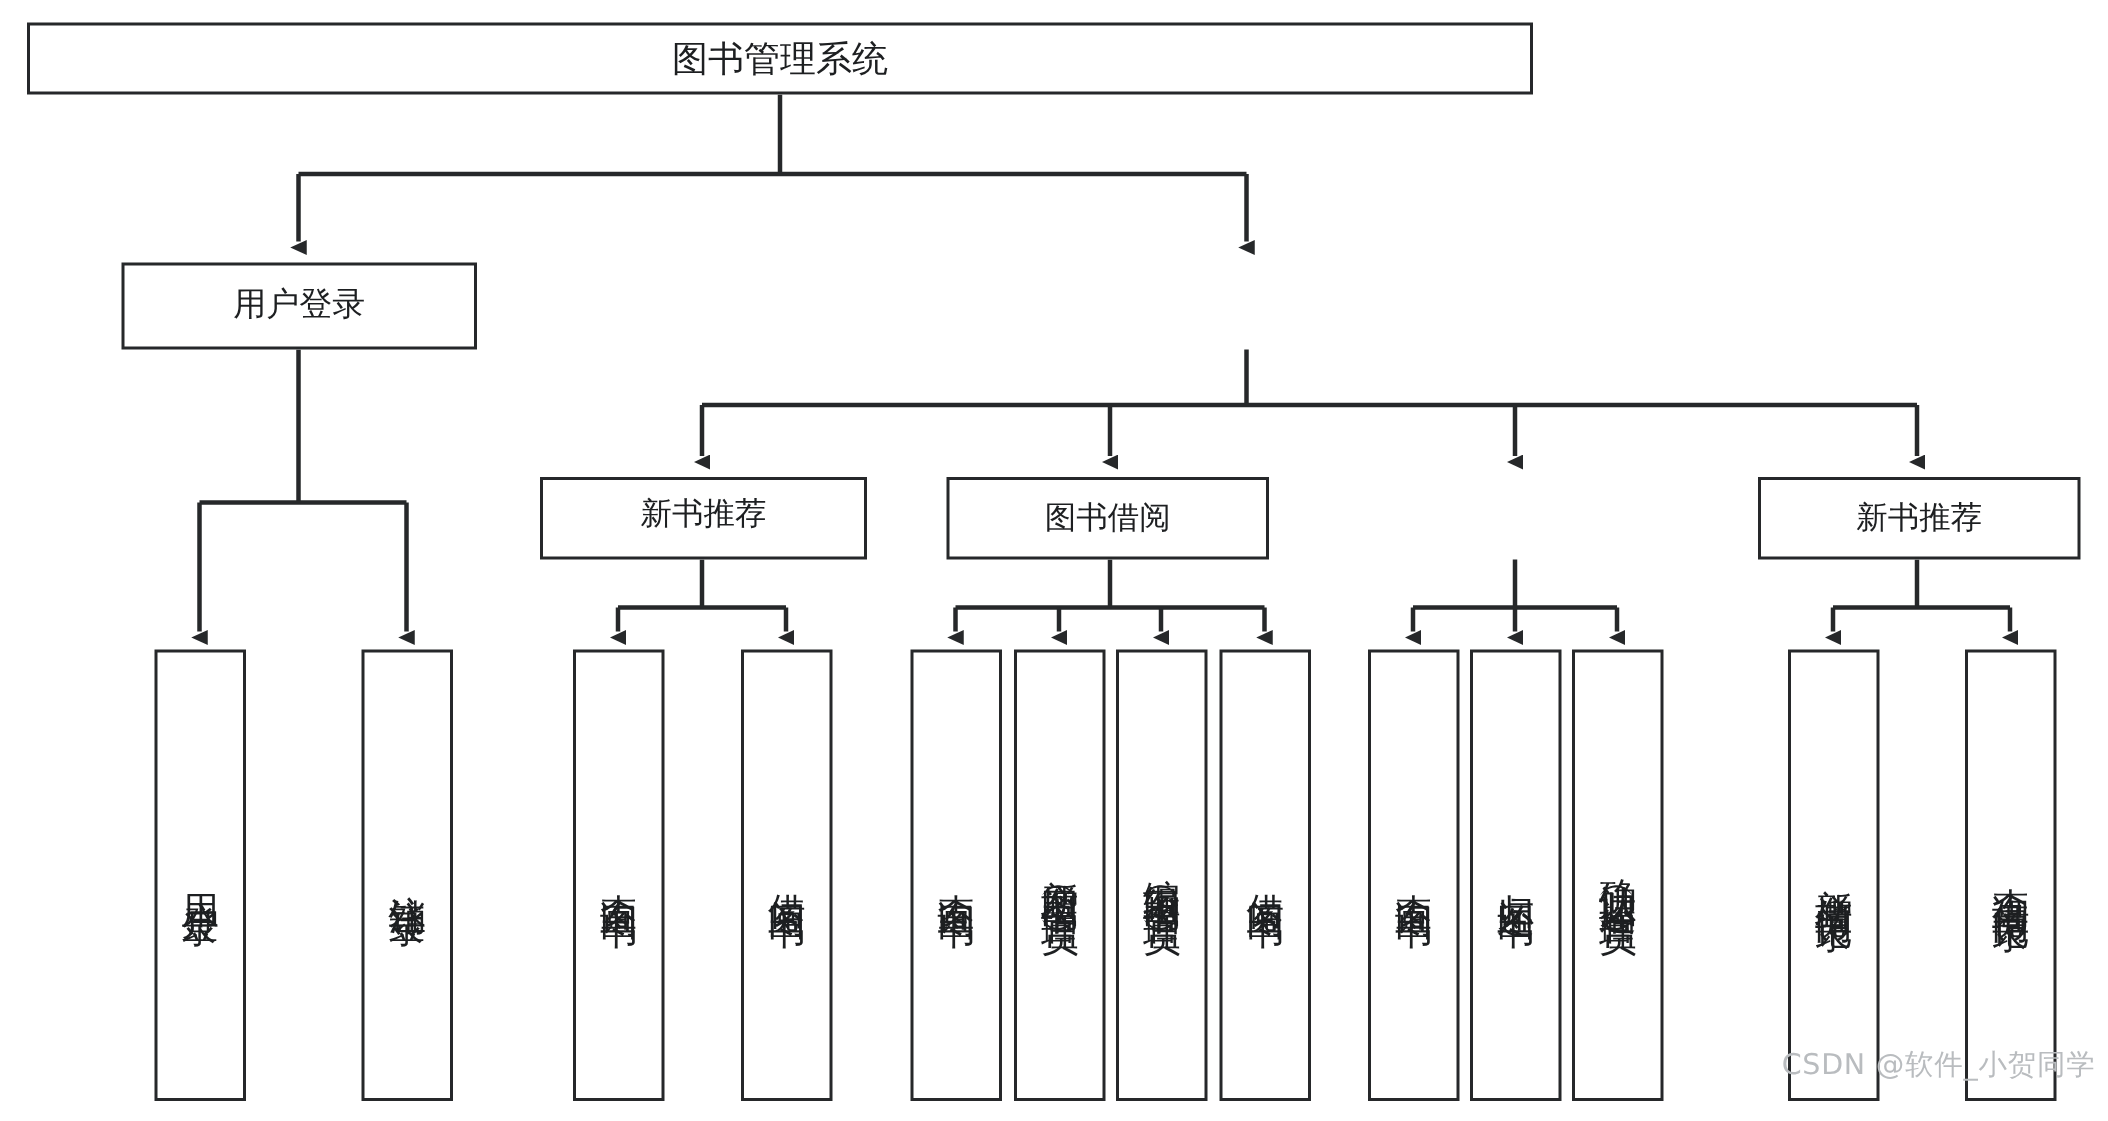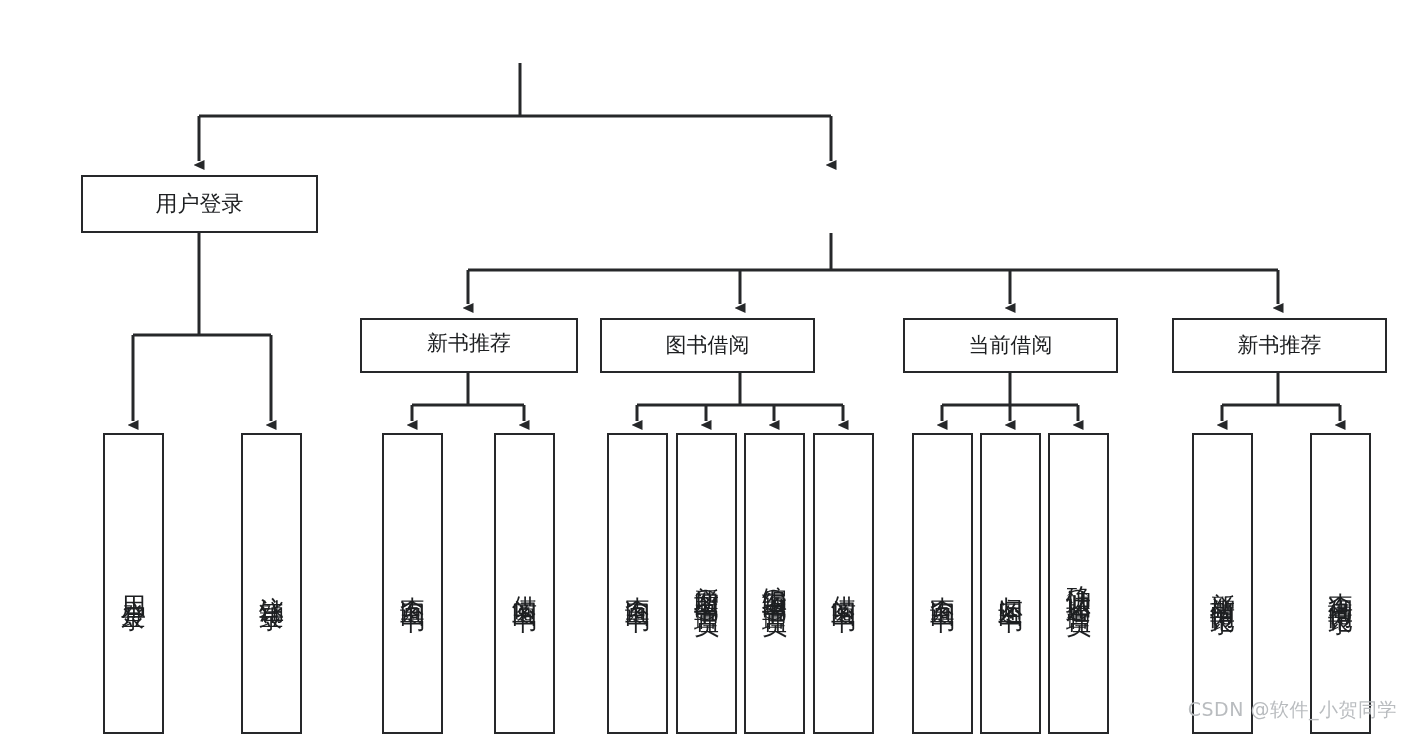--- a/index.html
+++ b/index.html
@@ -135,37 +135,37 @@
     </g>
 
     <g stroke="#26282a" stroke-width="3" fill="none">
       <path d="M1278,373 L1278,405"></path>
       <path d="M1222,405 L1340,405"></path>
       <path d="M1222,405 L1222,421" marker-end="url(#arrow)"></path>
       <path d="M1340,405 L1340,421" marker-end="url(#arrow)"></path>
     </g>
   </svg>
 
+  <div class="node node-root" style="left:18px; top:15px; width:1004px; height:48px;">
+    <span class="node-label">图书管理系统</span>
+  </div>
 
   <div class="node node-l1" style="left:81px; top:175px; width:237px; height:58px;">
     <span class="node-label">用户登录</span>
   </div>
 
 
   <div class="node node-l2" style="left:360px; top:318px; width:218px; height:55px;font-family:Liberation Mono, monospace;">
     <span class="node-label">新书推荐</span>
   </div>
 
-  <div class="node node-l2" style="left:600px; top:318px; width:215px; height:55px;">
+  <div class="node node-l2" style="left:631px; top:318px; width:215px; height:55px;">
     <span class="node-label">图书借阅</span>
   </div>
 
-  <div class="node node-l2" style="left:903px; top:318px; width:215px; height:55px;">
-    <span class="node-label">当前借阅</span>
-  </div>
 
   <div class="node node-l2" style="left:1172px; top:318px; width:215px; height:55px;">
     <span class="node-label">新书推荐</span>
   </div>
 
   <div class="node node-leaf" style="left:103px; top:433px; width:61px; height:301px;">
     <span class="node-label">用户登录</span>
   </div>
   <div class="node node-leaf" style="left:241px; top:433px; width:61px; height:301px;">
     <span class="node-label">注销登录</span>

